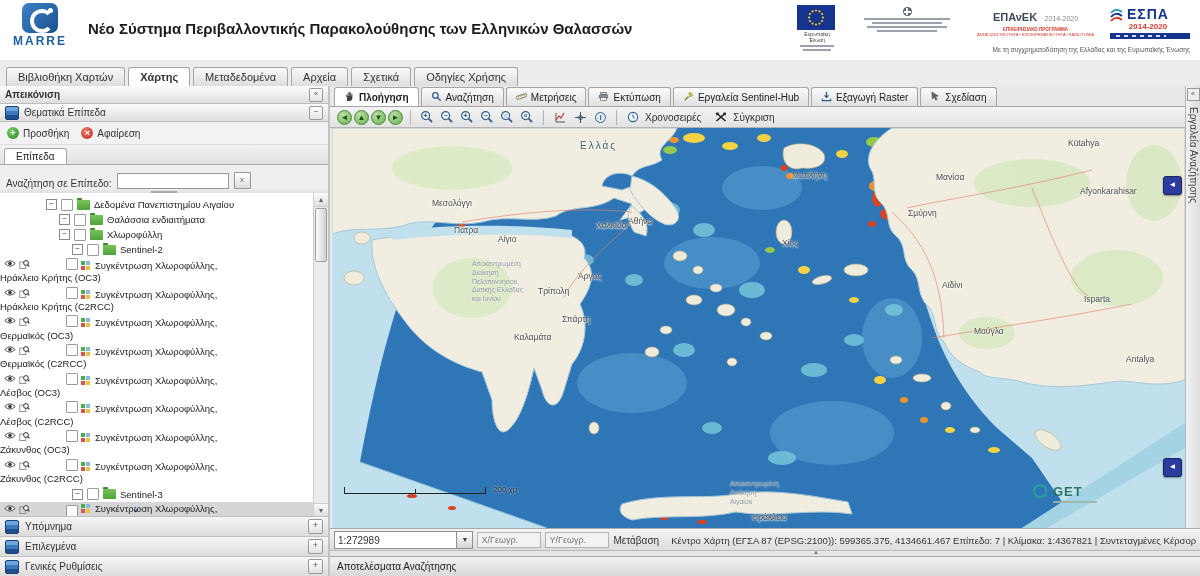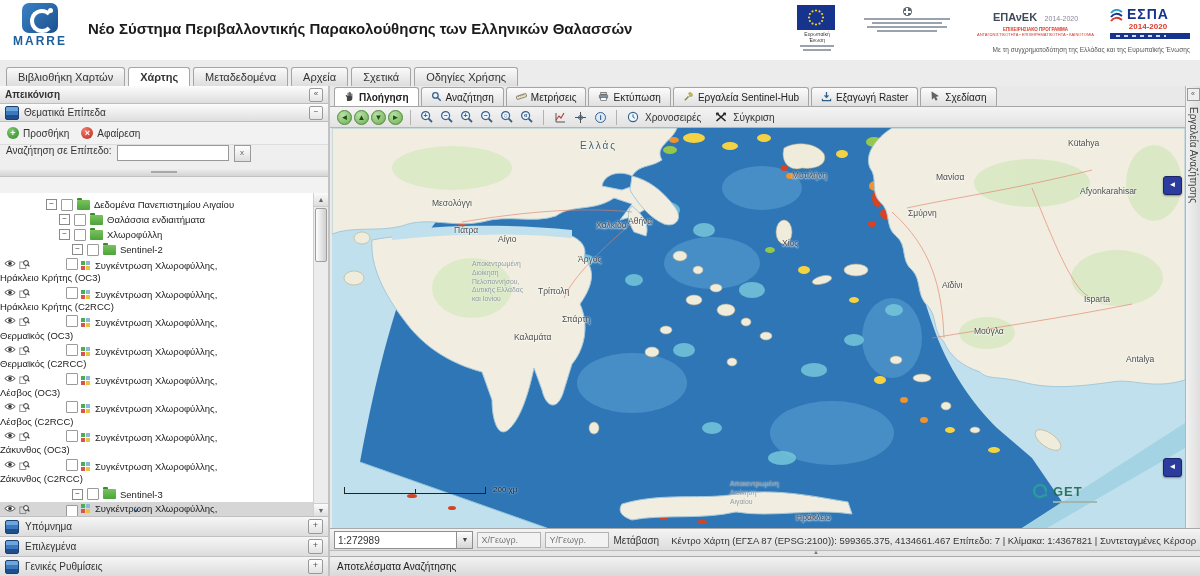--- a/index.html
+++ b/index.html
@@ -50,21 +50,21 @@
   .layers-ico{width:12px;height:12px;border-radius:2px;border:1px solid #1b3f70;flex:0 0 auto;
               background:linear-gradient(180deg,#6ba7dd 0 4px,#3c78be 4px 8px,#1f4e8c 8px);}
   .btn-row{height:22px;display:flex;align-items:center;gap:12px;padding:0 7px;font-size:10px;color:#333;border-bottom:1px solid #ddd;}
   .tool-lnk{display:inline-flex;align-items:center;gap:4px;cursor:pointer;}
   .dot-btn{width:12px;height:12px;border-radius:50%;color:#fff;font-size:9px;font-weight:bold;line-height:12px;text-align:center;}
   .dot-btn.green{background:radial-gradient(circle at 35% 30%,#7cc96a,#2f8a27);}
   .dot-btn.red{background:radial-gradient(circle at 35% 30%,#ee7a6a,#c1271b);}
   .sb-tabrow{height:19px;background:linear-gradient(#f2f2f2,#e2e2e2);border-bottom:1px solid #a8a8a8;position:relative;}
   .sb-tab{position:absolute;left:4px;bottom:0;padding:2px 11px;font-size:10px;color:#222;background:#fff;
           border:1px solid #a8a8a8;border-bottom:none;border-radius:3px 3px 0 0;cursor:pointer;}
-  .search-row{height:24px;display:flex;align-items:flex-start;gap:5px;padding:0 6px;font-size:10px;color:#333;background:#efefef;}
+  .search-row{height:24px;display:flex;align-items:flex-end;gap:5px;padding:0 6px;font-size:10px;color:#333;background:#efefef;}
   .search-in{width:104px;height:14px;border:1px solid #999;font-size:10px;padding:0 3px;background:#fff;}
   .clear-btn{width:15px;height:15px;border:1px solid #999;background:linear-gradient(#fff,#ddd);font-size:8px;color:#666;
              text-align:center;line-height:13px;cursor:pointer;}
   .splitbar{height:7px;background:linear-gradient(#ececec,#d4d4d4);border-bottom:1px solid #c2c2c2;position:relative;}
   .splitbar::after{content:"";position:absolute;left:50%;top:2px;width:26px;height:2px;margin-left:-13px;background:#a8a8a8;}
   #layer-tree{position:absolute;left:0;top:107px;right:0;bottom:59px;background:#fff;overflow:hidden;font-size:9.5px;color:#222;}
   .tree-inner{position:absolute;left:0;top:0;right:14px;bottom:0;padding-top:4px;}
   .scrollv{position:absolute;right:0;top:0;bottom:0;width:14px;background:#ececec;border-left:1px solid #d0d0d0;}
   .sv-arr{height:13px;font-size:7px;color:#666;text-align:center;line-height:13px;background:linear-gradient(#fbfbfb,#ddd);border-bottom:1px solid #ccc;cursor:pointer;}
   .sv-arr.dn{position:absolute;bottom:0;left:0;right:0;border-top:1px solid #ccc;border-bottom:none;}
@@ -229,20 +229,23 @@
   <div class="btn-row">
     <span class="tool-lnk">
       <span class="dot-btn green">+</span>
       <span>Προσθήκη</span>
     </span>
     <span class="tool-lnk">
       <span class="dot-btn red">×</span>
       <span>Αφαίρεση</span>
     </span>
   </div>
+  <div class="sb-tabrow">
+    <span class="sb-tab">Επίπεδα</span>
+  </div>
   <div class="search-row">
     <span>Αναζήτηση σε Επίπεδο:</span>
     <input class="search-in" value="" style="">
     <span class="clear-btn">x</span>
   </div>
   <div class="splitbar"></div>
 
   <div id="layer-tree">
     <div class="tree-inner">
         <div class="tr-folder" style="padding-left: 46px;">
@@ -704,35 +707,35 @@
         <path d="M700,60 C720,110 740,160 756,168"></path>
       </g>
     </svg>
     <div id="map-labels">
         <span class="mlbl big" style="left: 248px; top: 12px;">Ελλάς</span>
         <span class="mlbl" style="left: 264px; top: 54px; margin-top: 38px;">Χαλκίδα</span>
         <span class="mlbl" style="left: 296px; top: 88px;">Αθήνα</span>
         <span class="mlbl" style="left: 100px; top: 70px;">Μεσολόγγι</span>
         <span class="mlbl" style="left: 122px; top: 97px;">Πάτρα</span>
         <span class="mlbl" style="left: 166px; top: 106px;">Αίγιο</span>
-        <span class="mlbl" style="left: 246px; top: 126px;">Άργος</span>
+        <span class="mlbl" style="left: 246px; top: 143px;">Άργος</span>
         <span class="mlbl" style="left: 206px; top: 158px;">Τρίπολη</span>
         <span class="mlbl" style="left: 230px; top: 186px;">Σπάρτη</span>
         <span class="mlbl" style="left: 182px; top: 204px;">Καλαμάτα</span>
         <span class="mlbl" style="left: 450px; top: 110px;">Χίος</span>
         <span class="mlbl" style="left: 460px; top: 42px;">Μυτιλήνη</span>
         <span class="mlbl" style="left: 604px; top: 44px;">Μανίσα</span>
         <span class="mlbl" style="left: 576px; top: 80px;">Σμύρνη</span>
         <span class="mlbl" style="left: 610px; top: 152px;">Αϊδίνι</span>
         <span class="mlbl" style="left: 642px; top: 198px;">Μούγλα</span>
         <span class="mlbl" style="left: 736px; top: 10px;">Kütahya</span>
         <span class="mlbl" style="left: 748px; top: 58px;">Afyonkarahisar</span>
         <span class="mlbl" style="left: 752px; top: 166px;">Isparta</span>
         <span class="mlbl" style="left: 794px; top: 226px;">Antalya</span>
-        <span class="mlbl" style="left: 440px; top: 384px; padding-left: 24px;">Ηράκλειο</span>
+        <span class="mlbl" style="left: 396px; top: 384px; padding-left: 24px;">Ηράκλειο</span>
         <div class="mreg" style="left: 140px; top: 132px;">
           <div>Αποκεντρωμένη</div>
           <div>Διοίκηση</div>
           <div>Πελοποννήσου,</div>
           <div>Δυτικής Ελλάδας</div>
           <div>και Ιονίου</div>
         </div>
         <div class="mreg" style="left: 398px; top: 352px;">
           <div>Αποκεντρωμένη</div>
           <div>Διοίκηση</div>

